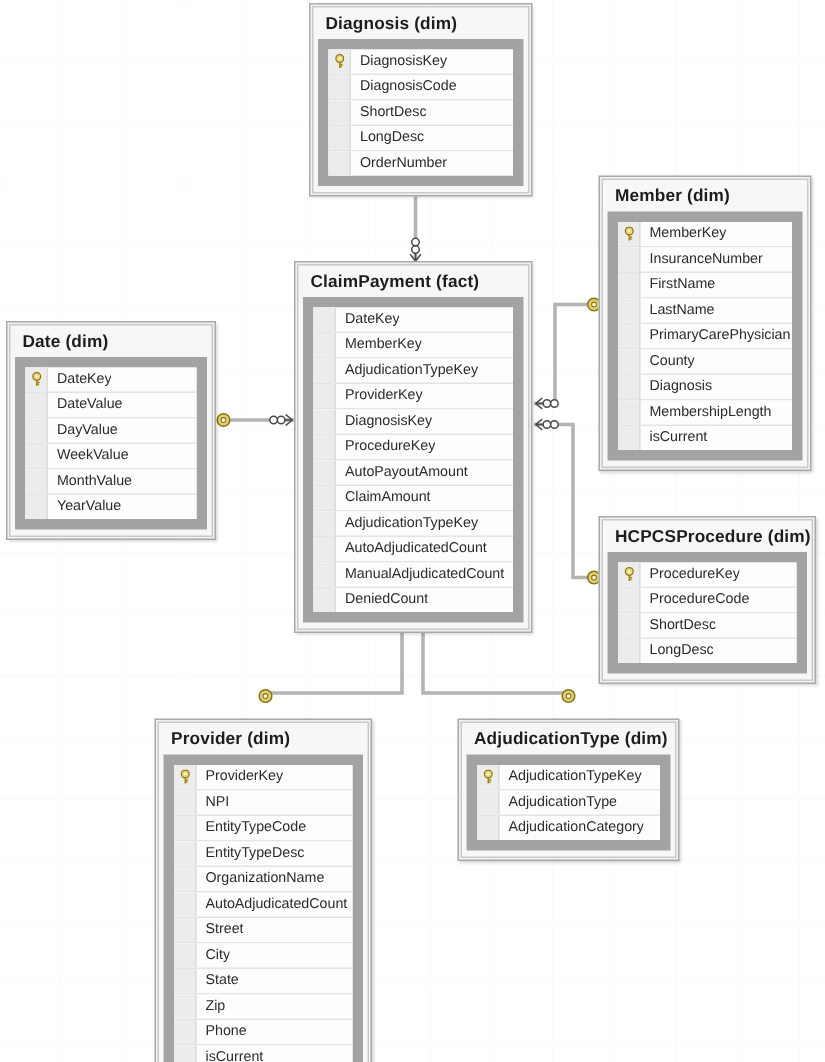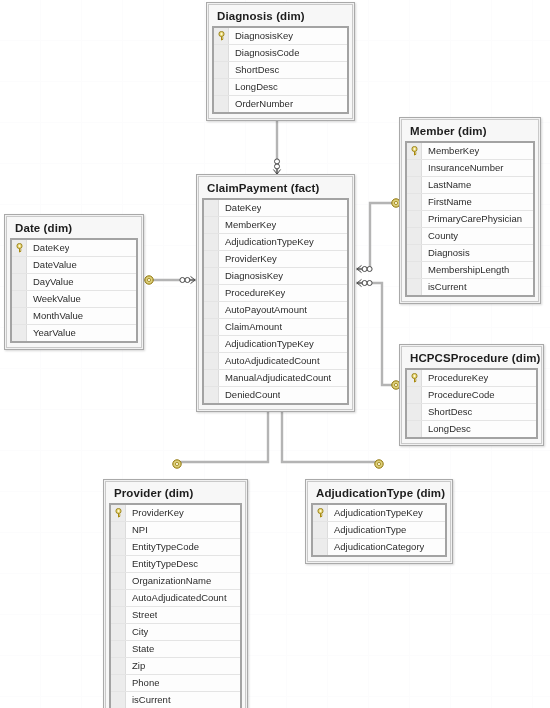--- a/index.html
+++ b/index.html
@@ -47,21 +47,21 @@
   .table-title {
     font-size: 11.5px;
     font-weight: bold;
     color: #1d1d1d;
     padding: 2px 2px 4px 5px;
     letter-spacing: 0.1px;
     white-space: nowrap;
   }
   .fields {
     background: #fbfbfb;
-    border: 2px solid #a3a3a3;
+    border: 7px solid #a3a3a3;
   }
   .field {
     display: flex;
     align-items: stretch;
     height: 16px;
     border-bottom: 1px solid #e4e4e4;
     background: #fdfdfd;
   }
   .field:last-child { border-bottom: none; }
   .gutter {
@@ -207,28 +207,28 @@
             </svg>
           </div>
           <div class="field-name">MemberKey</div>
         </div>
         <div class="field">
           <div class="gutter"></div>
           <div class="field-name">InsuranceNumber</div>
         </div>
         <div class="field">
           <div class="gutter"></div>
+          <div class="field-name">FirstName</div>
+        </div>
+        <div class="field">
+          <div class="gutter"></div>
           <div class="field-name">LastName</div>
         </div>
         <div class="field">
           <div class="gutter"></div>
-          <div class="field-name">FirstName</div>
-        </div>
-        <div class="field">
-          <div class="gutter"></div>
           <div class="field-name">PrimaryCarePhysician</div>
         </div>
         <div class="field">
           <div class="gutter"></div>
           <div class="field-name">County</div>
         </div>
         <div class="field">
           <div class="gutter"></div>
           <div class="field-name">Diagnosis</div>
         </div>

